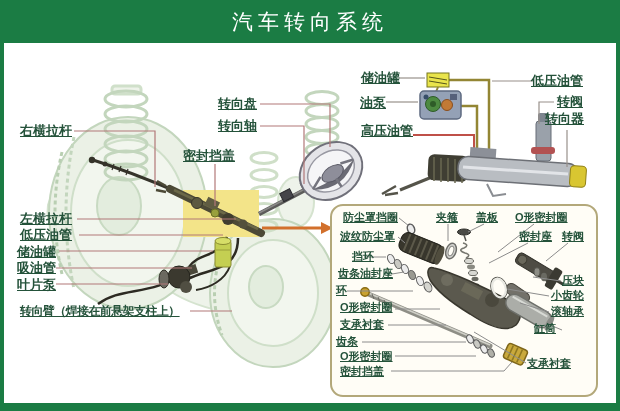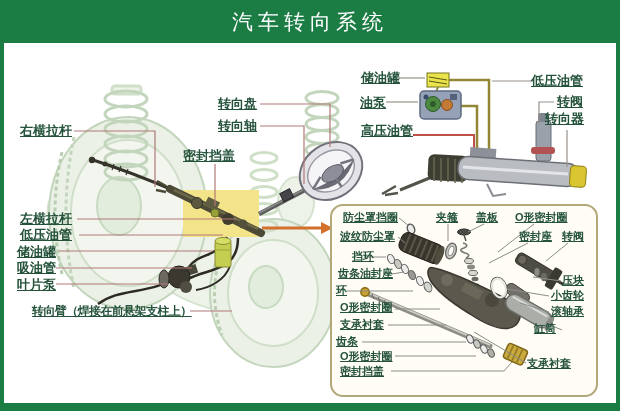--- a/index.html
+++ b/index.html
@@ -261,21 +261,21 @@
       <path d="M526,363 L474,332"></path>
     </g>
   </svg>
 
   <div class="lbl" style="left:20px;top:124px">右横拉杆</div>
   <div class="lbl" style="left:20px;top:212px">左横拉杆</div>
   <div class="lbl" style="left:20px;top:228px">低压油管</div>
   <div class="lbl" style="left:17px;top:245px">储油罐</div>
   <div class="lbl" style="left:17px;top:261px">吸油管</div>
   <div class="lbl" style="left:17px;top:278px">叶片泵</div>
-  <div class="lbl xs" style="left:32px;top:305px">转向臂（焊接在前悬架支柱上）</div>
+  <div class="lbl xs" style="left:20px;top:305px">转向臂（焊接在前悬架支柱上）</div>
 
   <div class="lbl" style="left:218px;top:97px">转向盘</div>
   <div class="lbl" style="left:218px;top:119px">转向轴</div>
   <div class="lbl" style="left:183px;top:149px">密封挡盖</div>
 
   <div class="lbl" style="left:361px;top:71px">储油罐</div>
   <div class="lbl" style="left:360px;top:96px">油泵</div>
   <div class="lbl" style="left:361px;top:124px">高压油管</div>
   <div class="lbl" style="left:531px;top:74px">低压油管</div>
   <div class="lbl" style="left:557px;top:95px">转阀</div>

